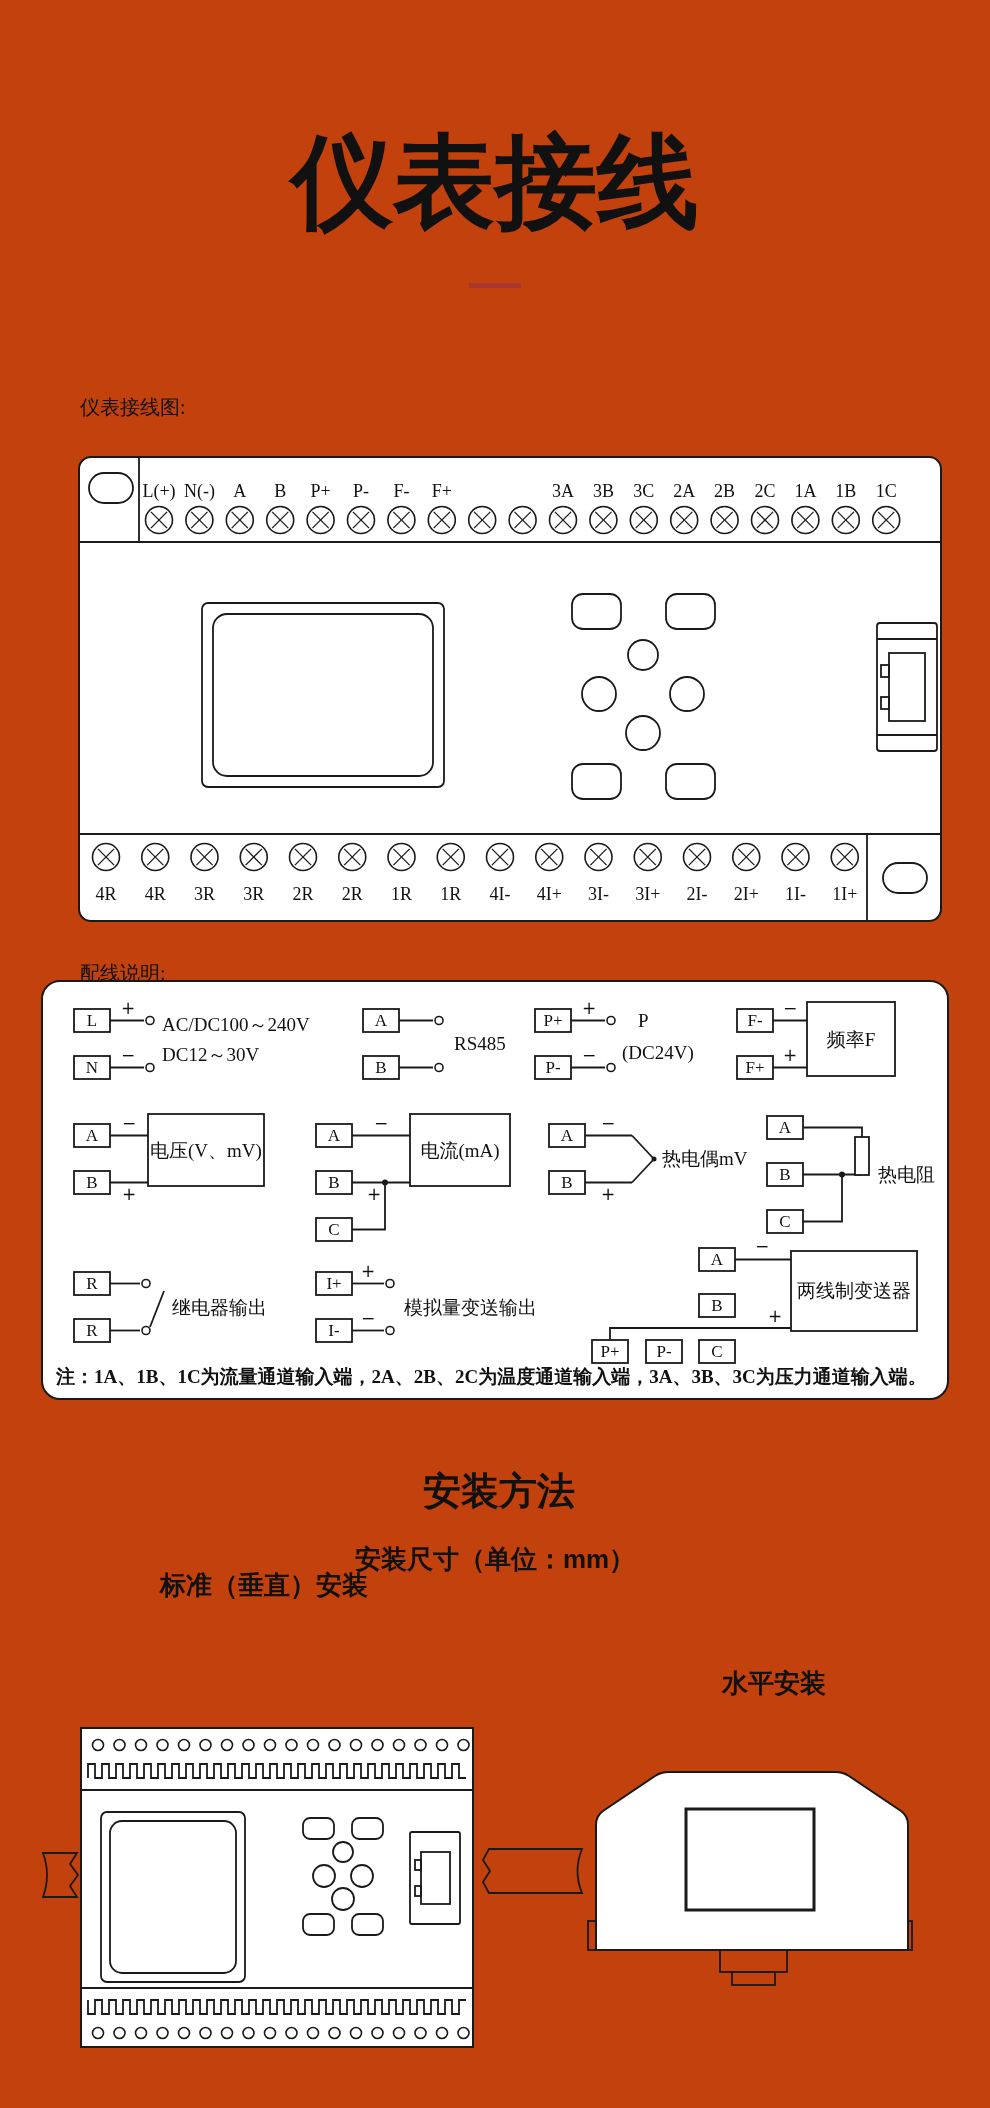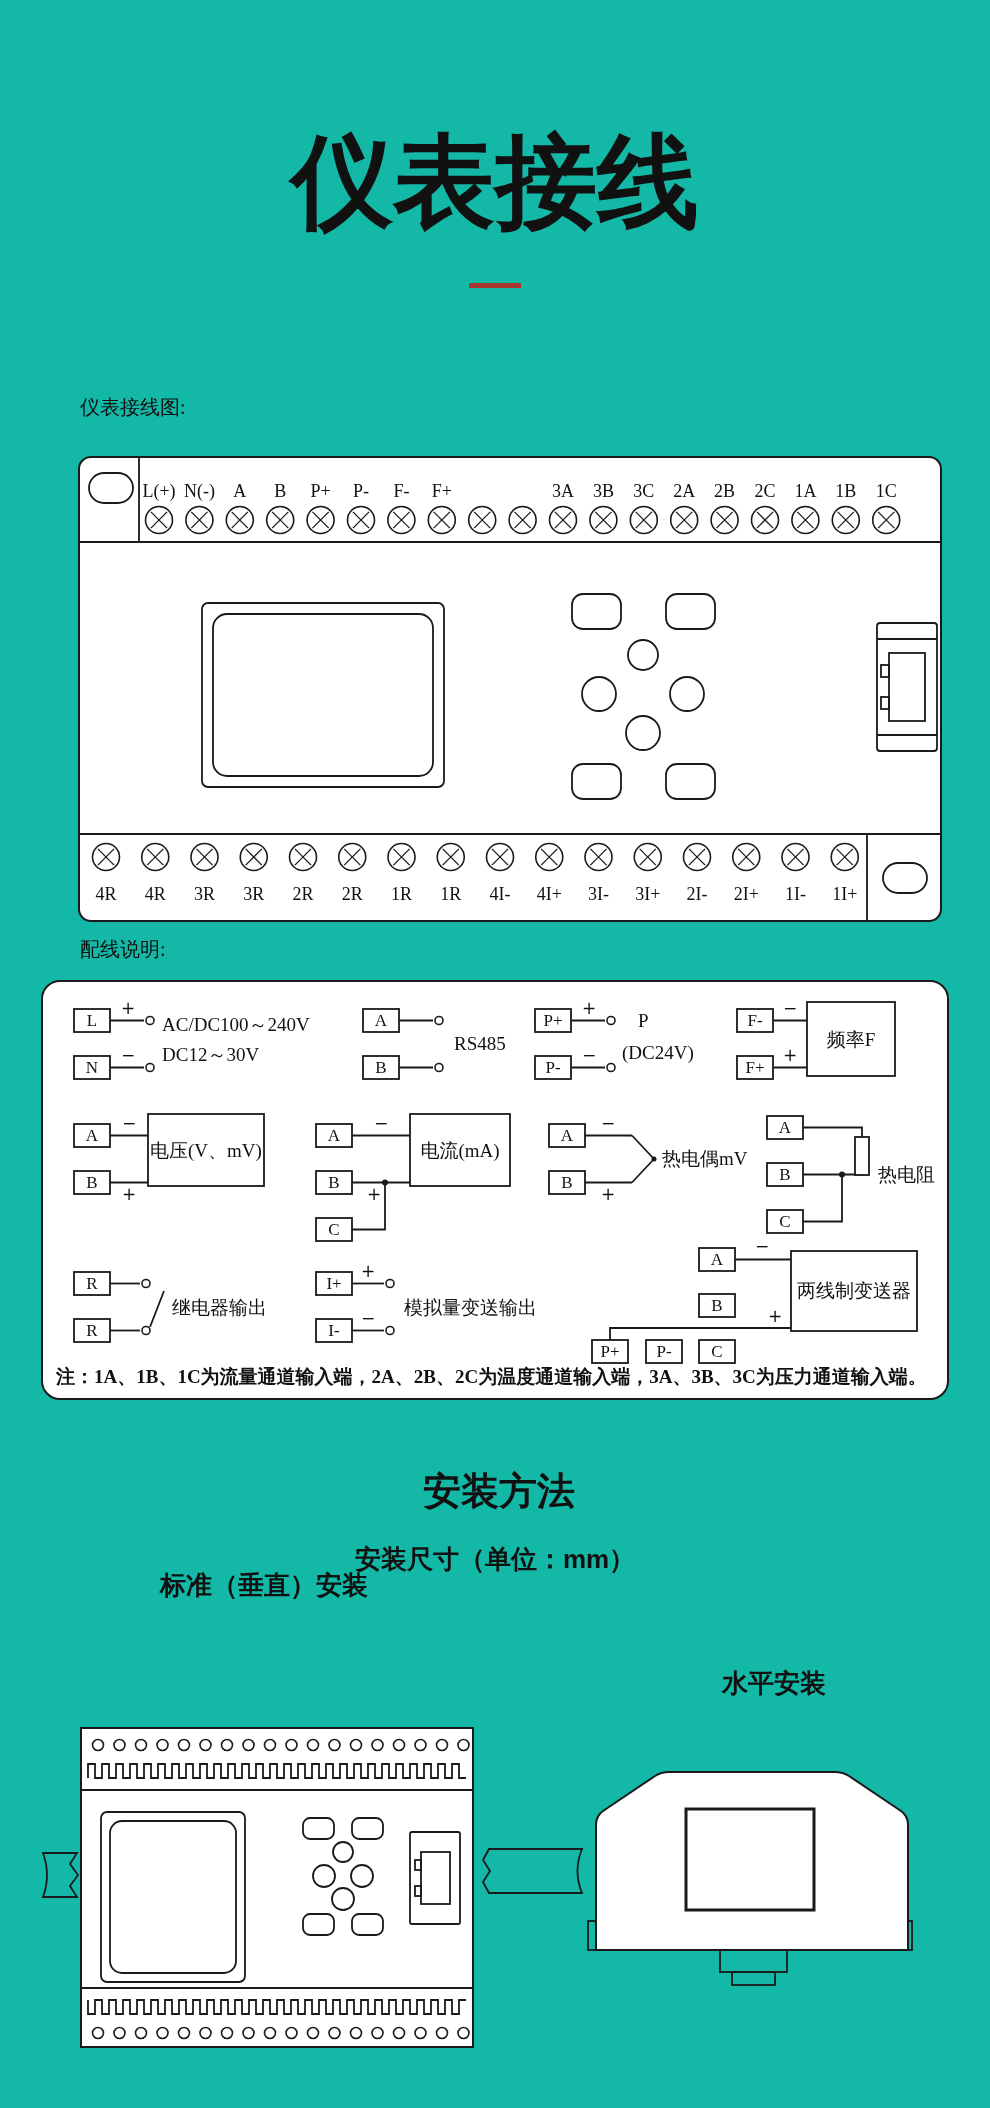--- a/index.html
+++ b/index.html
@@ -1,18 +1,18 @@
 <!DOCTYPE html>
 <html><head>
 <meta charset="utf-8">
 <style>
   * { margin:0; padding:0; box-sizing:border-box; }
   html,body { background:#fff; }
   body { font-family:"Liberation Serif","DejaVu Serif",serif; color:#111; }
-  .page { position:relative; width:990px; height:2108px; background:#14b8a6; overflow:hidden; }
+  .page { position:relative; width:990px; height:2108px; background:#c2410c; overflow:hidden; }
   .abs { position:absolute; }
   .title { left:0; top:126px; width:100%; text-align:center;
            font-family:"Liberation Sans","DejaVu Sans",sans-serif;
            font-weight:900; font-size:102px; line-height:1.1; }
   .divider { left:469px; top:283px; width:52px; height:5px; background:#a83730; }
   .sec-label { font-size:20px; }
   .install-title { left:0; top:1466px; width:100%; text-align:center;
                    font-family:"Liberation Sans","DejaVu Sans",sans-serif;
                    font-weight:900; font-size:38px;padding-left:8px; }
   .install-subtitle { left:0; top:1542px; width:100%; text-align:center;
@@ -285,21 +285,21 @@
         <text x="718.5" y="445" class="tlabel" text-anchor="middle">1I-</text>
         <g>
           <circle cx="767.75" cy="402" r="13.5" class="screw"></circle>
           <line x1="759.65" y1="393.9" x2="775.85" y2="410.1" class="slot"></line>
           <line x1="775.85" y1="393.9" x2="759.65" y2="410.1" class="slot"></line>
         </g>
         <text x="767.75" y="445" class="tlabel" text-anchor="middle">1I+</text>
       </g>
   </svg>
 
-  <div class="abs sec-label" style="left:80px; top:936px;">配线说明:</div>
+  <div class="abs sec-label" style="left:80px; top:960px;">配线说明:</div>
 
   <svg class="abs" id="wiring-box" style="left:40px; top:979px;" width="910" height="422" viewBox="0 0 910 422">
     <rect class="frame" x="2" y="2" width="906" height="418" rx="18"></rect>
 
     <g>
       <rect class="tbox" x="34" y="30" width="36" height="23"></rect>
       <text class="wlabel" x="52" y="47" text-anchor="middle">L</text>
       <line class="ln" x1="70" y1="41.5" x2="104" y2="41.5"></line>
       <circle class="node" cx="110" cy="41.5" r="4"></circle>
       <text class="sign" x="88" y="35" text-anchor="middle">+</text>

